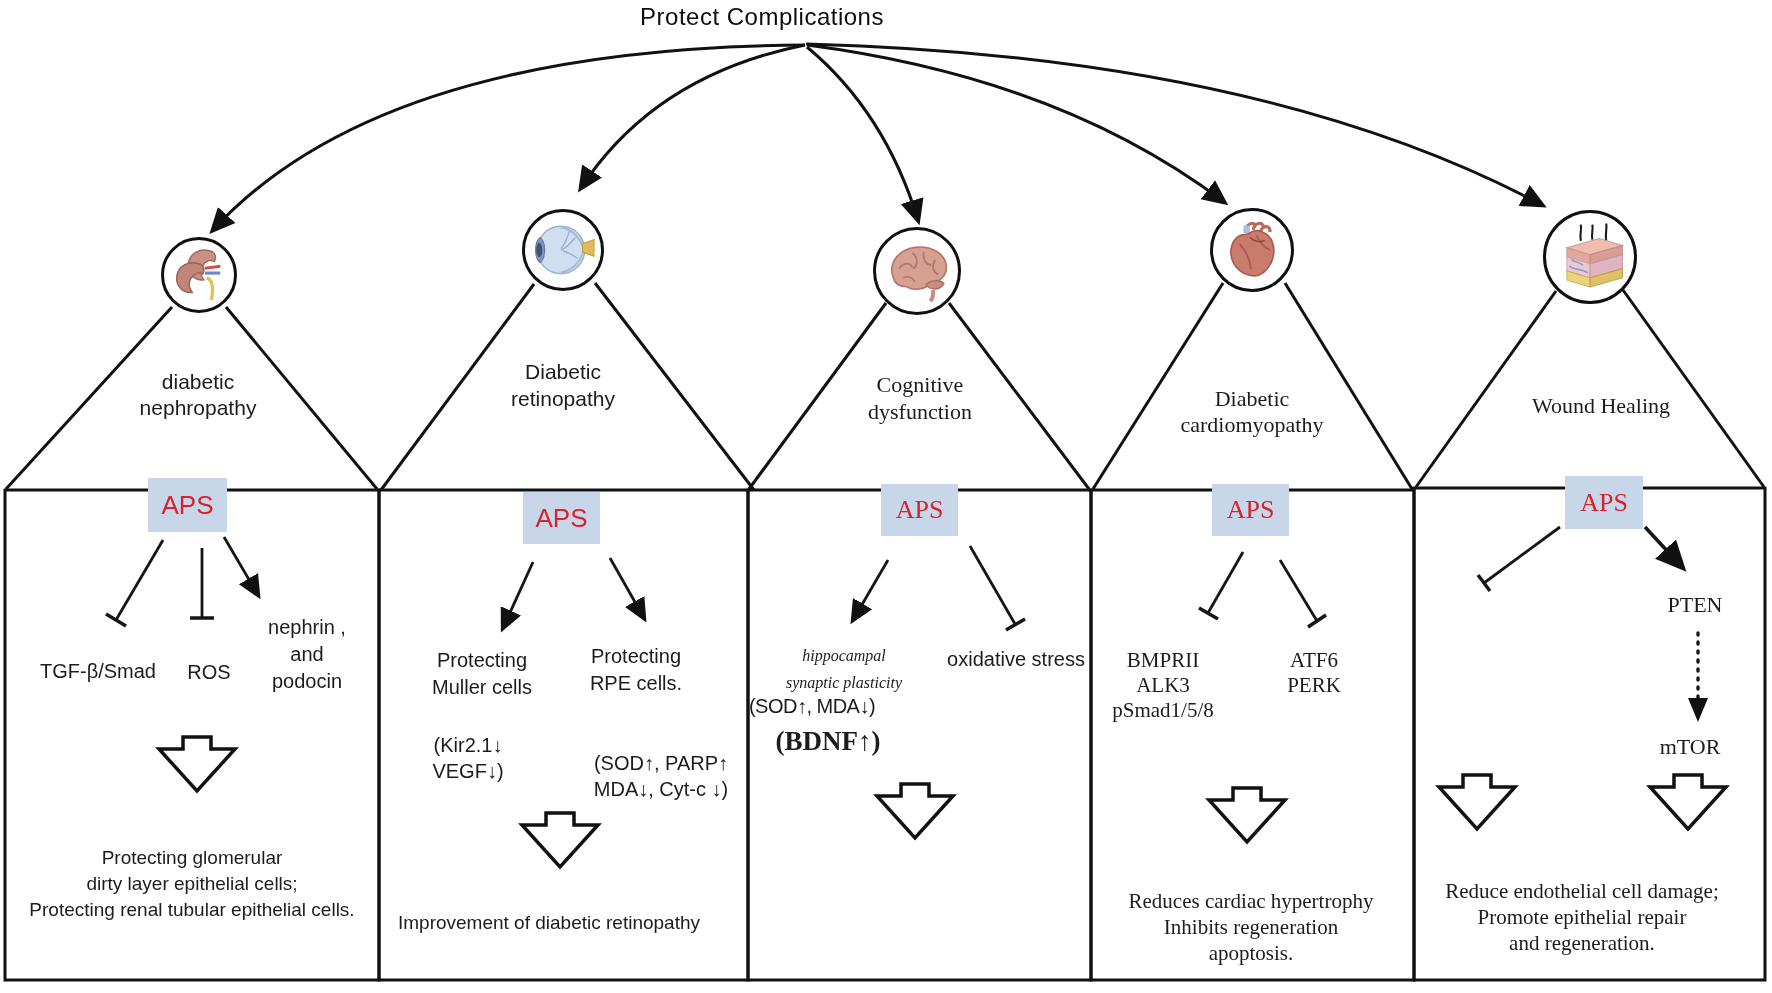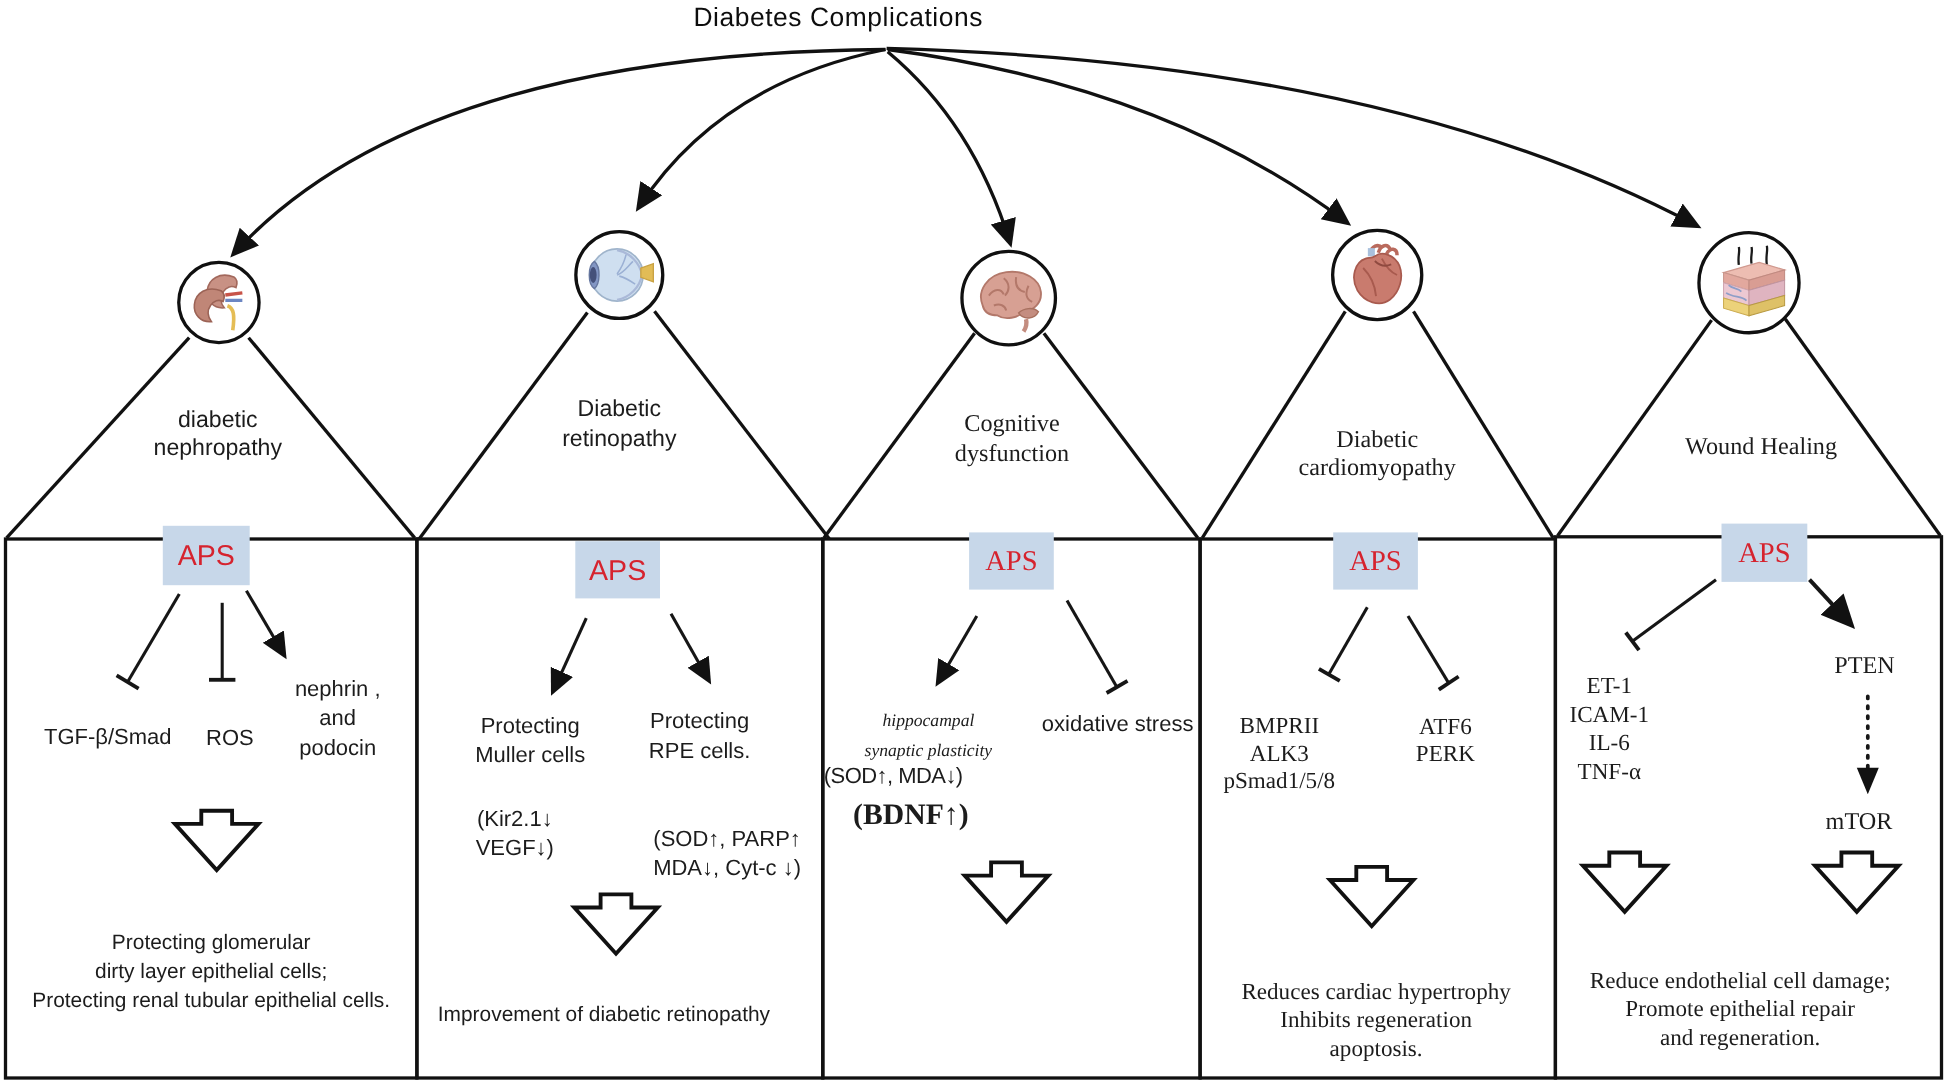--- a/index.html
+++ b/index.html
@@ -95,21 +95,21 @@
     <g fill="#fff" stroke="#111" stroke-width="3.5">
       <polygon points="183,737 211,737 211,749 235,749 197,791 159,749 183,749"></polygon>
       <polygon points="546,813 574,813 574,825 598,825 560,867 522,825 546,825"></polygon>
       <polygon points="901,784 929,784 929,796 953,796 915,838 877,796 901,796"></polygon>
       <polygon points="1233,788 1261,788 1261,800 1285,800 1247,842 1209,800 1233,800"></polygon>
       <polygon points="1463,775 1491,775 1491,787 1515,787 1477,829 1439,787 1463,787"></polygon>
       <polygon points="1674,775 1702,775 1702,787 1726,787 1688,829 1650,787 1674,787"></polygon>
     </g>
   </svg>
 
-  <div class="txt sans title" style="left:762px;top:17px;">Diabetes Complications</div>
+  <div class="txt sans title" style="left:762px;top:17px;">Protect Complications</div>
 
   <div class="circle" style="left:161px;top:237px;width:70px;height:70px;">
     <svg width="62" height="62" viewBox="0 0 64 64">
       <path d="M46,8 C33,3 22,10 21,21 C20,30 27,38 37,37 C33,32 33,26 36,22 C39,17 44,16 48,18 C50,13 49,10 46,8 Z" fill="#c89184" stroke="#a2685c" stroke-width="1.5"></path>
       <path d="M34,21 C21,16 10,23 9,34 C8,43 15,51 25,50 C21,45 21,39 24,35 C27,30 32,29 36,31 C38,26 37,23 34,21 Z" fill="#c08677" stroke="#9c6356" stroke-width="1.5"></path>
       <path d="M38,25 L54,23" stroke="#c85348" stroke-width="3.2" fill="none"></path>
       <path d="M38,30 L54,30" stroke="#6c86c2" stroke-width="3.2" fill="none"></path>
       <path d="M40,35 C46,37 47,44 45,58" stroke="#e5bd55" stroke-width="3.4" fill="none"></path>
     </svg>
   </div>
@@ -249,26 +249,20 @@
   <div class="txt serif" style="left:1314px;top:673px;font-size:21px;line-height:25px;">
     <span>ATF6</span>
       <span>PERK</span>
   </div>
   <div class="txt serif" style="left:1251px;top:927px;font-size:21px;line-height:26px;">
     <span>Reduces cardiac hypertrophy</span>
       <span>Inhibits regeneration</span>
       <span>apoptosis.</span>
   </div>
 
-  <div class="txt serif" style="left:1463px;top:662px;font-size:21px;line-height:26px;">
-    <span>ET-1</span>
-      <span>ICAM-1</span>
-    <span>IL-6</span>
-      <span>TNF-α</span>
-  </div>
   <div class="txt serif" style="left:1695px;top:605px;font-size:22px;">
       <span>PTEN</span>
     </div>
   <div class="txt serif" style="left:1690px;top:747px;font-size:22px;">
       <span>mTOR</span>
     </div>
   <div class="txt serif" style="left:1582px;top:917px;font-size:21px;line-height:26px;">
     <span>Reduce endothelial cell damage;</span>
       <span>Promote epithelial repair</span>
       <span>and regeneration.</span>

